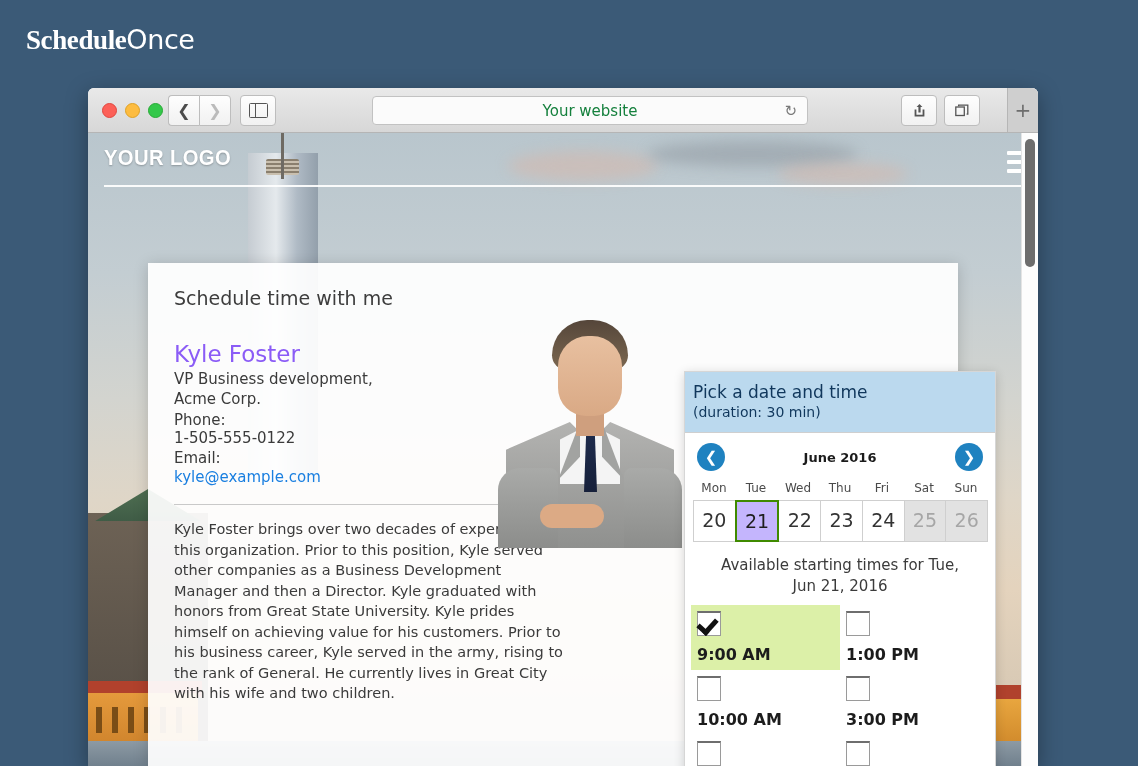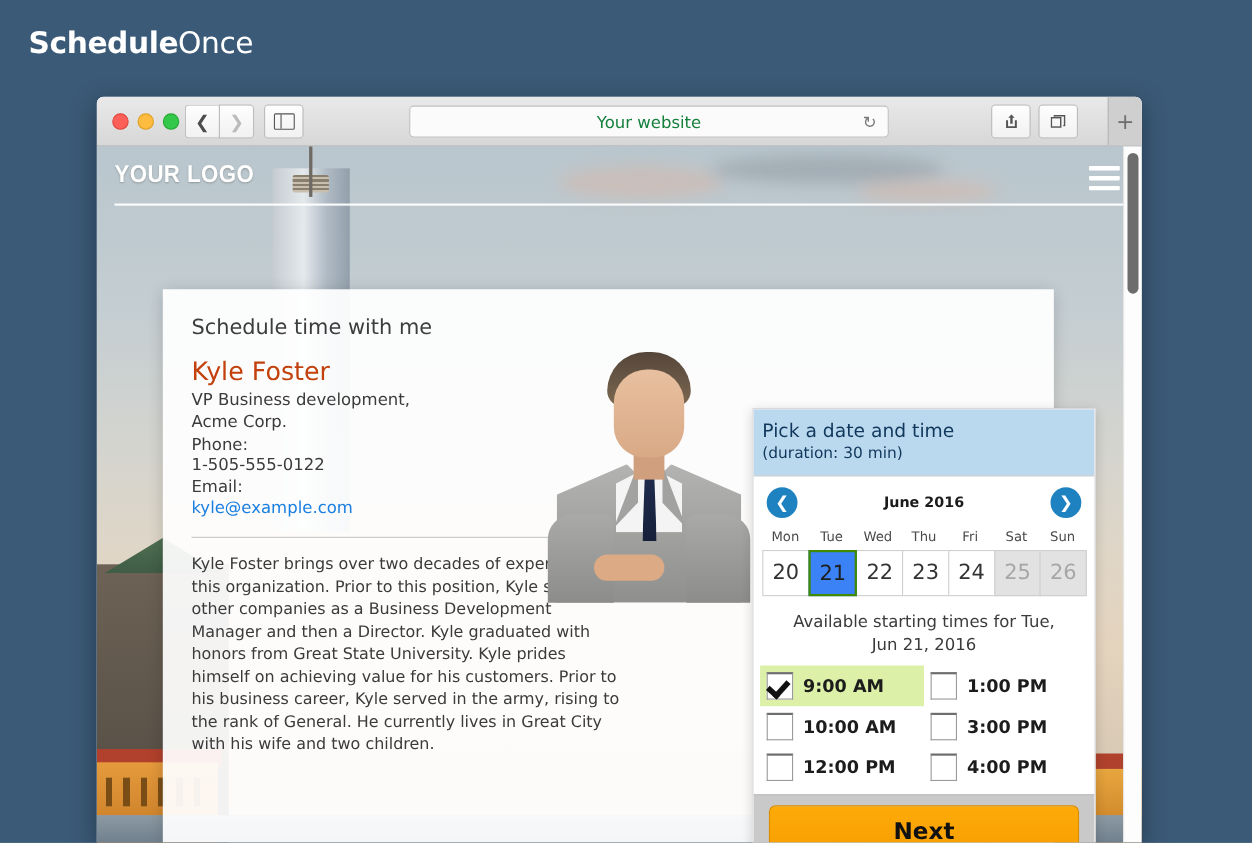--- a/index.html
+++ b/index.html
@@ -11,21 +11,21 @@
   }
   .page { position: relative; width: 1138px; height: 766px; }
 
   
   .brand {
     position: absolute; left: 26px; top: 24px;
     font-size: 27px; color: #ffffff; letter-spacing: -0.4px;
     font-family: "DejaVu Sans", sans-serif;
     white-space: nowrap;
   }
-  .brand .b1 { font-weight: bold; }
+  .brand .b1 { font-weight: bold; font-family: Liberation Serif, serif; }
   .brand .b2 { font-weight: normal; }
 
   
   .browser {
     position: absolute; left: 88px; top: 88px;
     width: 950px; height: 678px;
     border-radius: 6px 6px 0 0;
     overflow: hidden;
     box-shadow: 0 6px 22px rgba(0,0,0,.35);
     background: #fff;
@@ -157,21 +157,21 @@
             background: linear-gradient(180deg,#d6b083,#b98f5c); }
   .towerD:after { content:""; position:absolute; inset:0;
             background: repeating-linear-gradient(180deg, rgba(70,45,15,.25) 0 2px, transparent 2px 8px); }
   .lowR { position: absolute; left: 790px; top: 566px; width: 160px; height: 68px;
           background: linear-gradient(180deg,#e8a63f,#c57c22); }
   .lowRroof { position: absolute; left: 786px; top: 552px; width: 150px; height: 18px; background: #b0422d; }
   .water { position: absolute; left: 0; right: 0; bottom: 0; height: 26px;
            background: linear-gradient(180deg,#8d9aa4,#6f7f8c); }
 
   
-  .siteheader { position: absolute; left: 0; top: 0; width: 950px; height: 68px; }
+  .siteheader { position: absolute; left: 0; top: 0; width: 950px; height: 68px; padding-left: 17px; }
   .logo {
     position: absolute; left: 16px; top: 12px;
     color: #fff; font-size: 22px; font-weight: bold;
     letter-spacing: .4px;
     font-family: "Liberation Sans", sans-serif;
     transform: scaleX(.92); transform-origin: left center;
     text-shadow: 0 1px 2px rgba(0,0,0,.25);
   }
   .hamburger { position: absolute; right: 20px; top: 18px; width: 28px; }
   .hamburger span { display: block; height: 4px; background: #fff; margin-bottom: 5px; border-radius: 1px; }
@@ -182,21 +182,21 @@
     position: absolute; left: 60px; top: 130px;
     width: 810px; height: 504px;
     background: rgba(255,255,255,.93);
     box-shadow: 0 2px 14px rgba(0,0,0,.18);
   }
   .card-left { position: absolute; left: 26px; top: 0; width: 430px; }
   .card-title {
     font-size: 19px; color: #3d3d3d; margin-top: 24px;
     font-family: "DejaVu Sans", sans-serif; font-weight: normal;
   }
-  .person-name { font-size: 23px; color: #c2410c; margin-top: 16px; }
+  .person-name { font-size: 23px; color: #8b5cf6; margin-top: 32px; }
   .person-role { font-size: 15px; color: #3b3b3b; margin-top: 2px; line-height: 20px; width: 215px; }
   .label { font-size: 15px; color: #3b3b3b; margin-top: 2px; }
   .value { font-size: 15px; color: #3b3b3b; }
   .email-link { font-size: 15px; color: #1a7fe0; text-decoration: none; }
   .divider { margin-top: 18px; width: 414px; height: 1px; background: #c9c9c9; }
   .bio { font-size: 14.5px; color: #3b3b3b; line-height: 20.5px; margin-top: 14px; width: 392px; }
 
   
   .headshot { position: absolute; left: 336px; top: 55px; width: 210px; height: 230px; }
   .hs-hair { position:absolute; left:68px; top:2px; width:76px; height:50px; border-radius:38px 38px 16px 16px;
@@ -248,31 +248,32 @@
 
   .dow-row, .date-row { display: flex; padding: 0 8px; }
   .dow, .dcell { flex: 1 1 0; text-align: center; }
   .dow { font-size: 12px; color: #4a4a4a; padding: 4px 0 5px; }
   .dcell {
     font-size: 19px; color: #333; padding: 8px 0;
     border: 1px solid #cfcfcf; margin-right: -1px; background: #fff;
   }
   .dcell.dim { background: #e2e2e2; color: #a6a6a6; }
   .dcell.sel {
-    background: #3b82f6; border: 2px solid #3f8a00; color: #1e1e1e; font-weight: normal;
+    background: #c4b5fd; border: 2px solid #3f8a00; color: #1e1e1e; font-weight: normal;
     position: relative; z-index: 2;
   }
 
   .avail-title { text-align: center; font-size: 15px; color: #3b3b3b; line-height: 21px; padding: 13px 22px 8px; }
 
   .slots { display: flex; flex-wrap: wrap; padding: 0 6px 6px; }
   .slot {
     width: 50%; box-sizing: border-box;
-    display: flex; align-items: center; gap: 9px;
+    display: flex; align-items: flex-start; gap: 9px;
     padding: 6px 4px 6px 6px;
+    flex-direction: column;
   }
   .slot.on { background: #dcf0a8; }
   .cbox {
     width: 22px; height: 22px; background: #fff;
     border: 1px solid #9a9a9a; border-top: 2px solid #6e6e6e;
     position: relative; flex: none;
   }
   .cbox.checked:after {
     content: ""; position: absolute; left: 3px; top: 2px;
     width: 8px; height: 14px; border: solid #111; border-width: 0 5px 5px 0;

